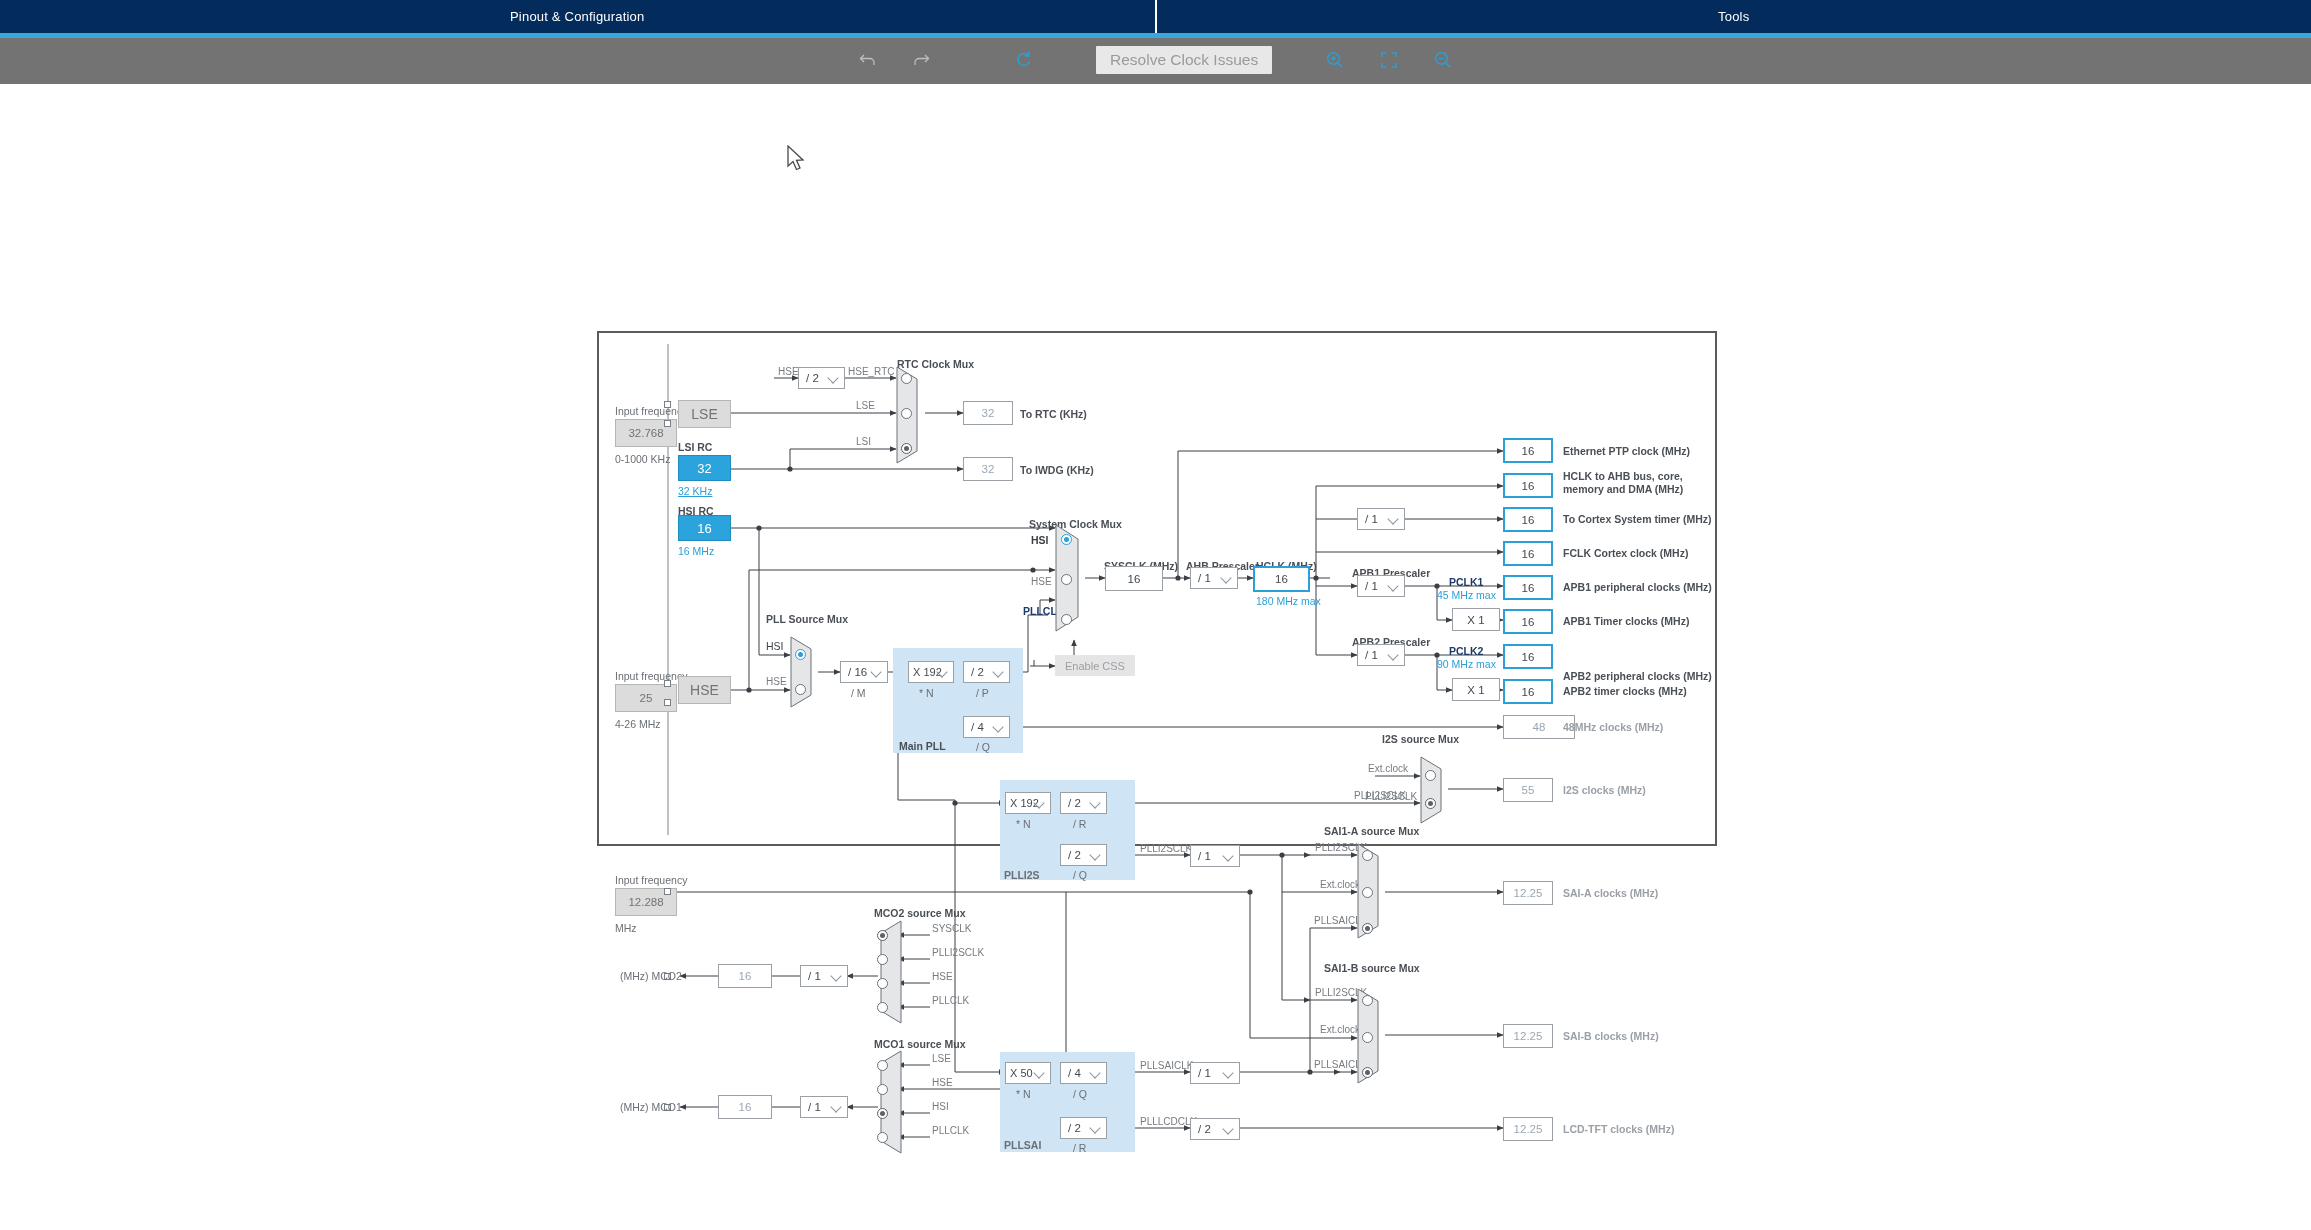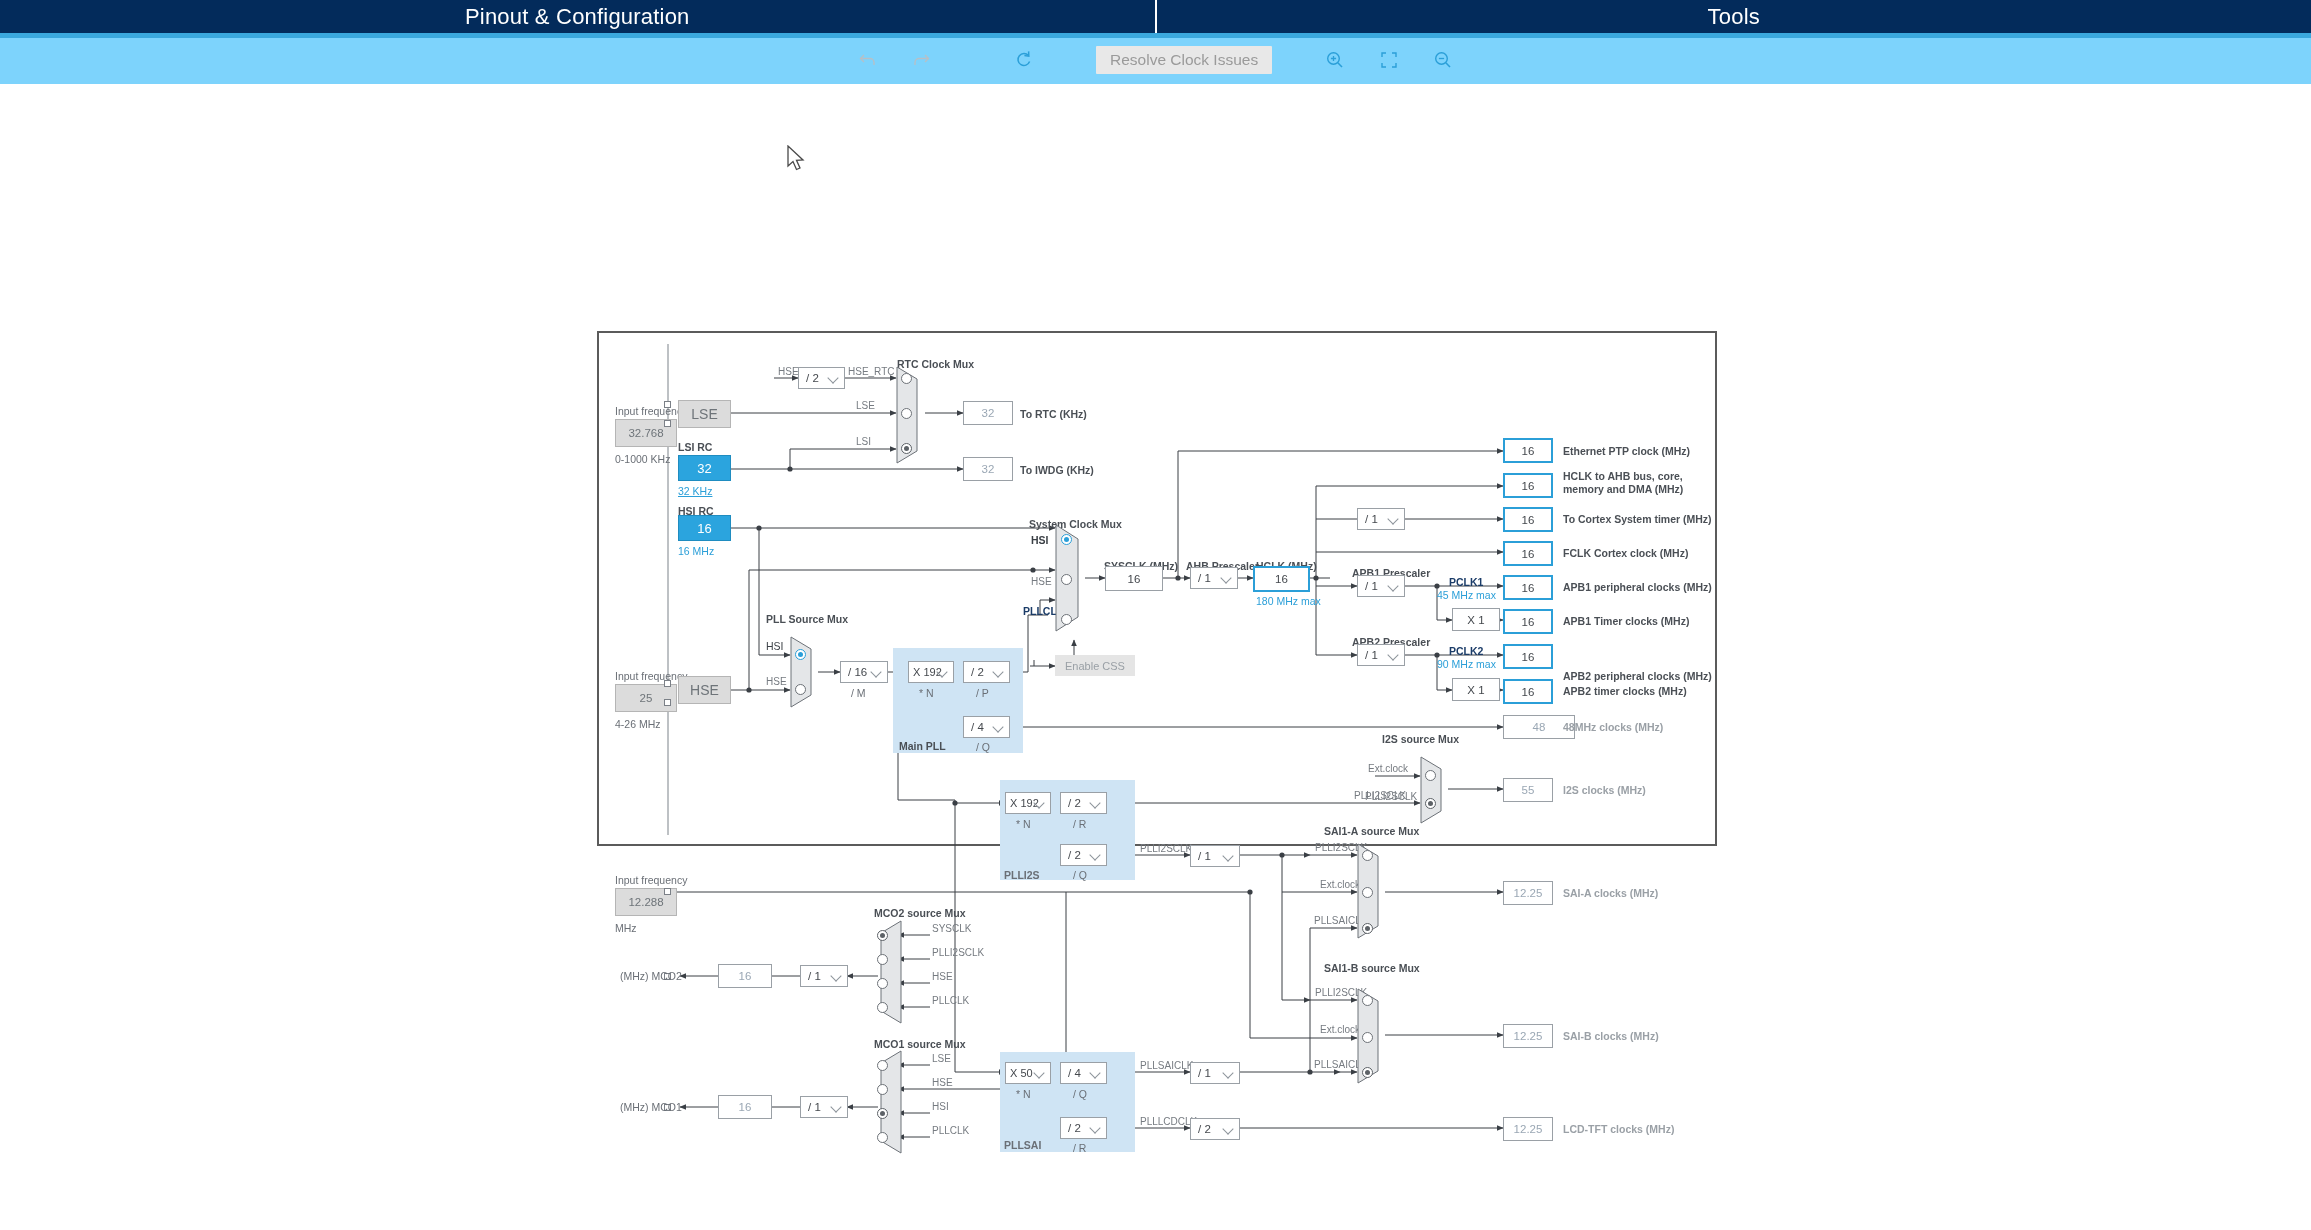--- a/index.html
+++ b/index.html
@@ -12,34 +12,34 @@
     position:relative;
   }
 
   
   #tabbar {
     position:absolute; left:0; top:0; width:2311px; height:33px;
     background:#032b5b; display:flex;
   }
   .tab {
     flex:1 1 0; height:33px; display:flex; align-items:center; justify-content:center;
-    color:#ffffff; font-size:22px; letter-spacing:.2px;
+    color:#ffffff; font-size:13px; letter-spacing:.2px;
     border-right:2px solid #ffffff;
     background:#032b5b; cursor:pointer;
   }
   .tab:last-child { border-right:none; }
   .tab.active { background:#3ba8dd; }
   #tabunderline {
     position:absolute; left:0; top:33px; width:2311px; height:5px; background:#3ba8dd;
   }
 
   
   #toolbar {
     position:absolute; left:0; top:38px; width:2311px; height:46px;
-    background:#7dd3fc;
+    background:#737373;
     padding-left:13px;
   }
   .tb-btn {
     position:absolute; top:5px; height:34px;
     display:flex; align-items:center; justify-content:center;
     cursor:pointer; user-select:none;
   }
   .tb-icon svg { display:block; }
   #btn-resolve {
     background:#e8e8e8; color:#9a9a9a; font-size:15.5px;

